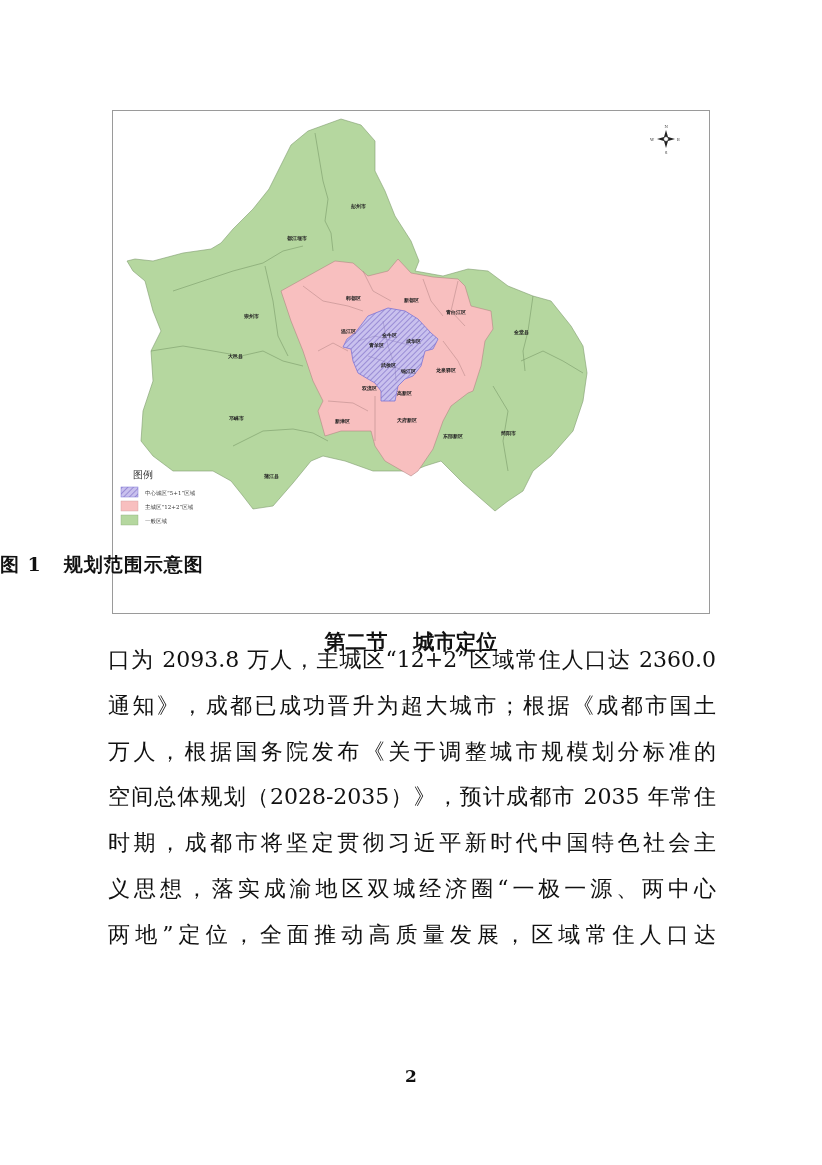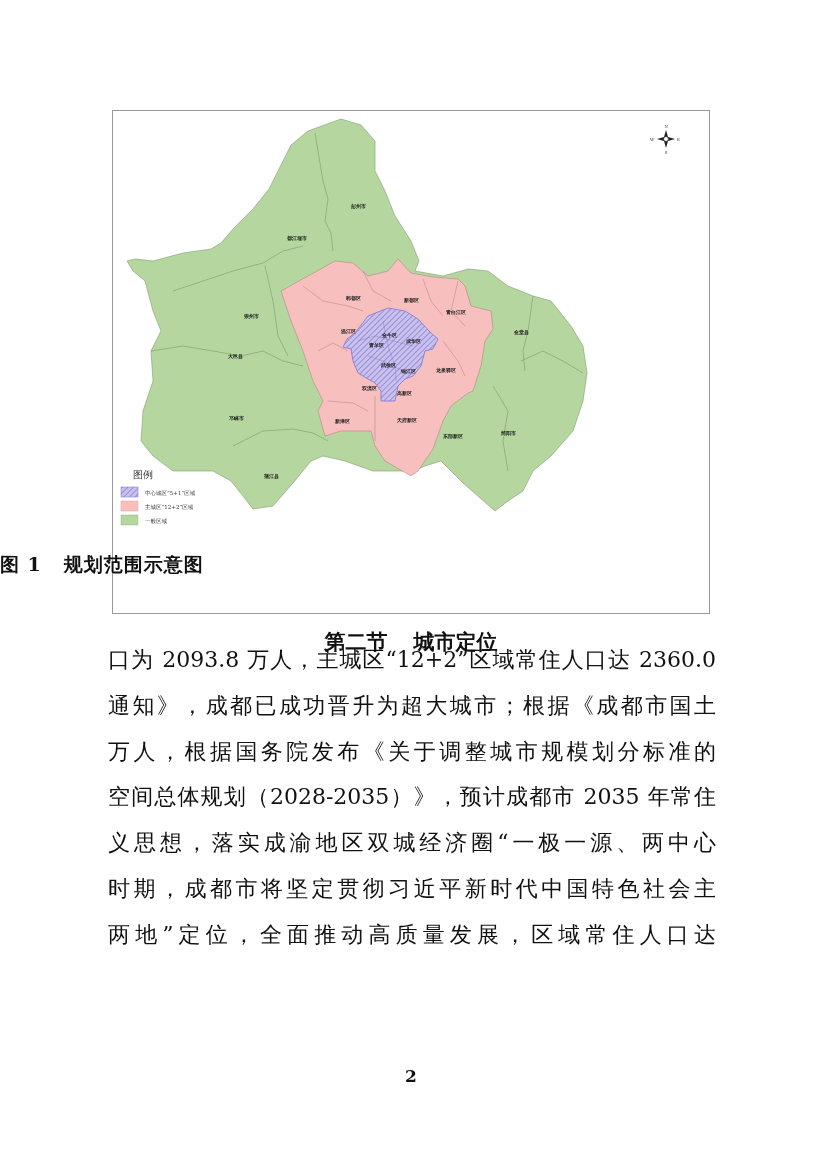--- a/index.html
+++ b/index.html
@@ -141,18 +141,18 @@
 
 <div class="section-title">
   <span>第二节</span><span class="gap"></span><span>城市定位</span>
 </div>
 
 <div class="body-text">
   <div class="line">口为 2093.8 万人，主城区“12+2”区域常住人口达 2360.0</div>
   <div class="line">通知》，成都已成功晋升为超大城市；根据《成都市国土</div>
   <div class="line">万人，根据国务院发布《关于调整城市规模划分标准的</div>
   <div class="line">空间总体规划（2028-2035）》，预计成都市 2035 年常住</div>
+  <div class="line">时期，成都市将坚定贯彻习近平新时代中国特色社会主</div>
   <div class="line">义思想，落实成渝地区双城经济圈“一极一源、两中心</div>
-  <div class="line">时期，成都市将坚定贯彻习近平新时代中国特色社会主</div>
   <div class="line">两地”定位，全面推动高质量发展，区域常住人口达</div>
 </div>
 
 <div class="page-number">2</div>
 
 </body></html>

